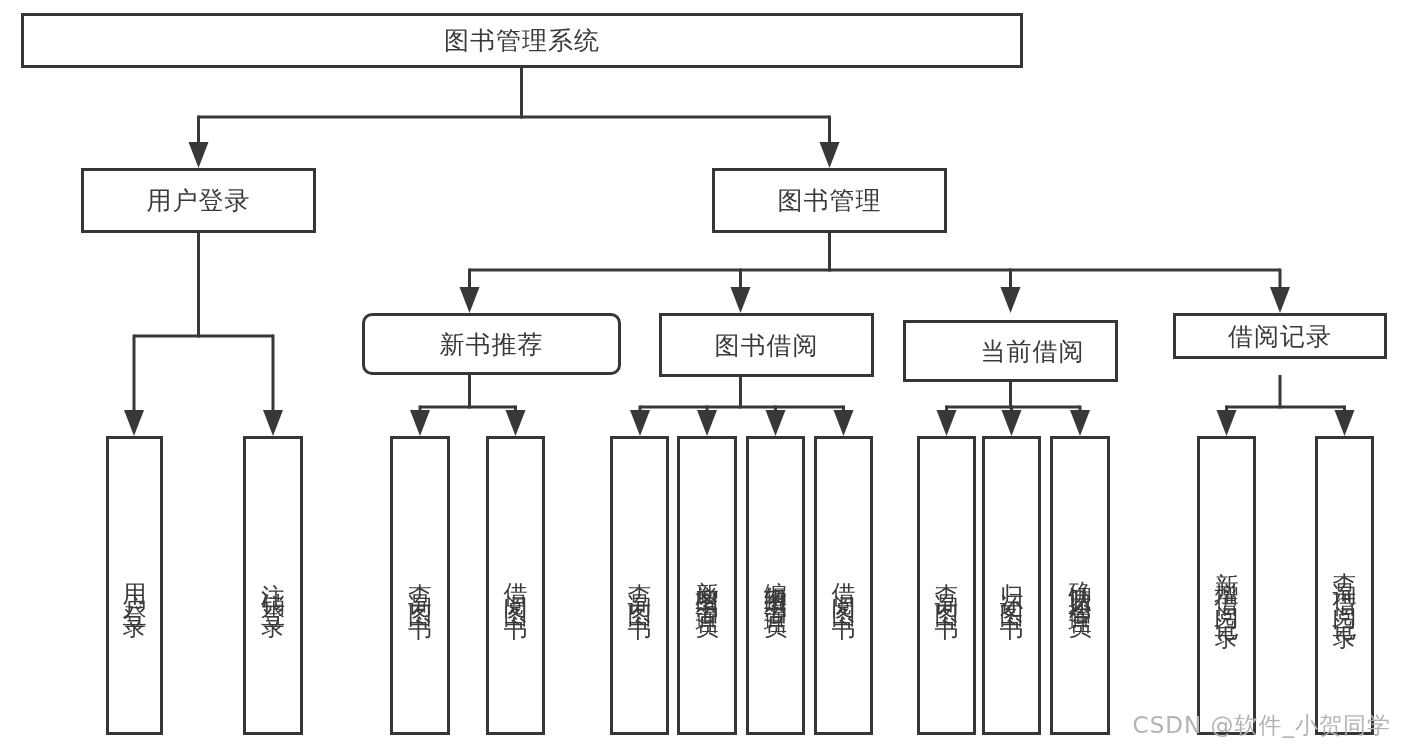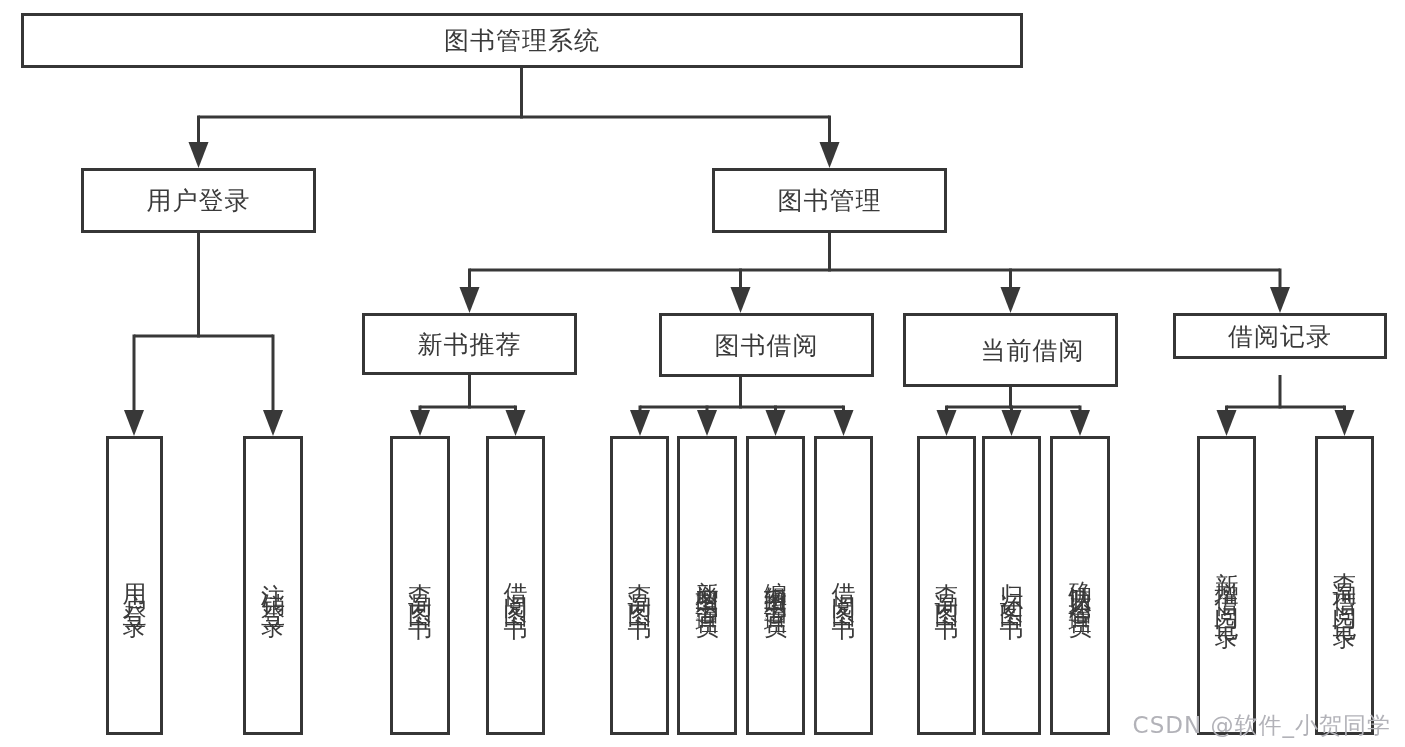--- a/index.html
+++ b/index.html
@@ -132,23 +132,23 @@
       <polygon points="1216.5,410 1236.5,410 1226.5,436"></polygon>
       <polygon points="1334.5,410 1354.5,410 1344.5,436"></polygon>
     </g>
   </svg>
 
   <div class="node h-node" style="left:21px; top:13px; width:1002px; height:55px;">图书管理系统</div>
 
   <div class="node h-node" style="left:81px; top:168px; width:235px; height:65px;">用户登录</div>
   <div class="node h-node" style="left:712px; top:168px; width:235px; height:65px;font-family:Liberation Mono, monospace;">图书管理</div>
 
-  <div class="node h-node" style="left:362px; top:313px; width:215px; height:62px;">新书推荐</div>
+  <div class="node h-node" style="left:362px; top:313px; width:259px; height:62px;border-radius:10px;">新书推荐</div>
   <div class="node h-node" style="left:659px; top:313px; width:215px; height:64px;">图书借阅</div>
-  <div class="node h-node" style="left:903px; top:313px; width:215px; height:74px;padding-left:44px;">当前借阅</div>
+  <div class="node h-node" style="left:903px; top:320px; width:215px; height:62px;padding-left:44px;">当前借阅</div>
   <div class="node h-node" style="left:1173px; top:313px; width:214px; height:46px;">借阅记录</div>
 
   <div class="node v-node" style="left:106px; top:436px; width:57px; height:299px;">
     <span>用户登录</span>
   </div>
   <div class="node v-node" style="left:243px; top:436px; width:60px; height:299px;">
     <span>注销登录</span>
   </div>
 
   <div class="node v-node" style="left:390px; top:436px; width:60px; height:299px;">

